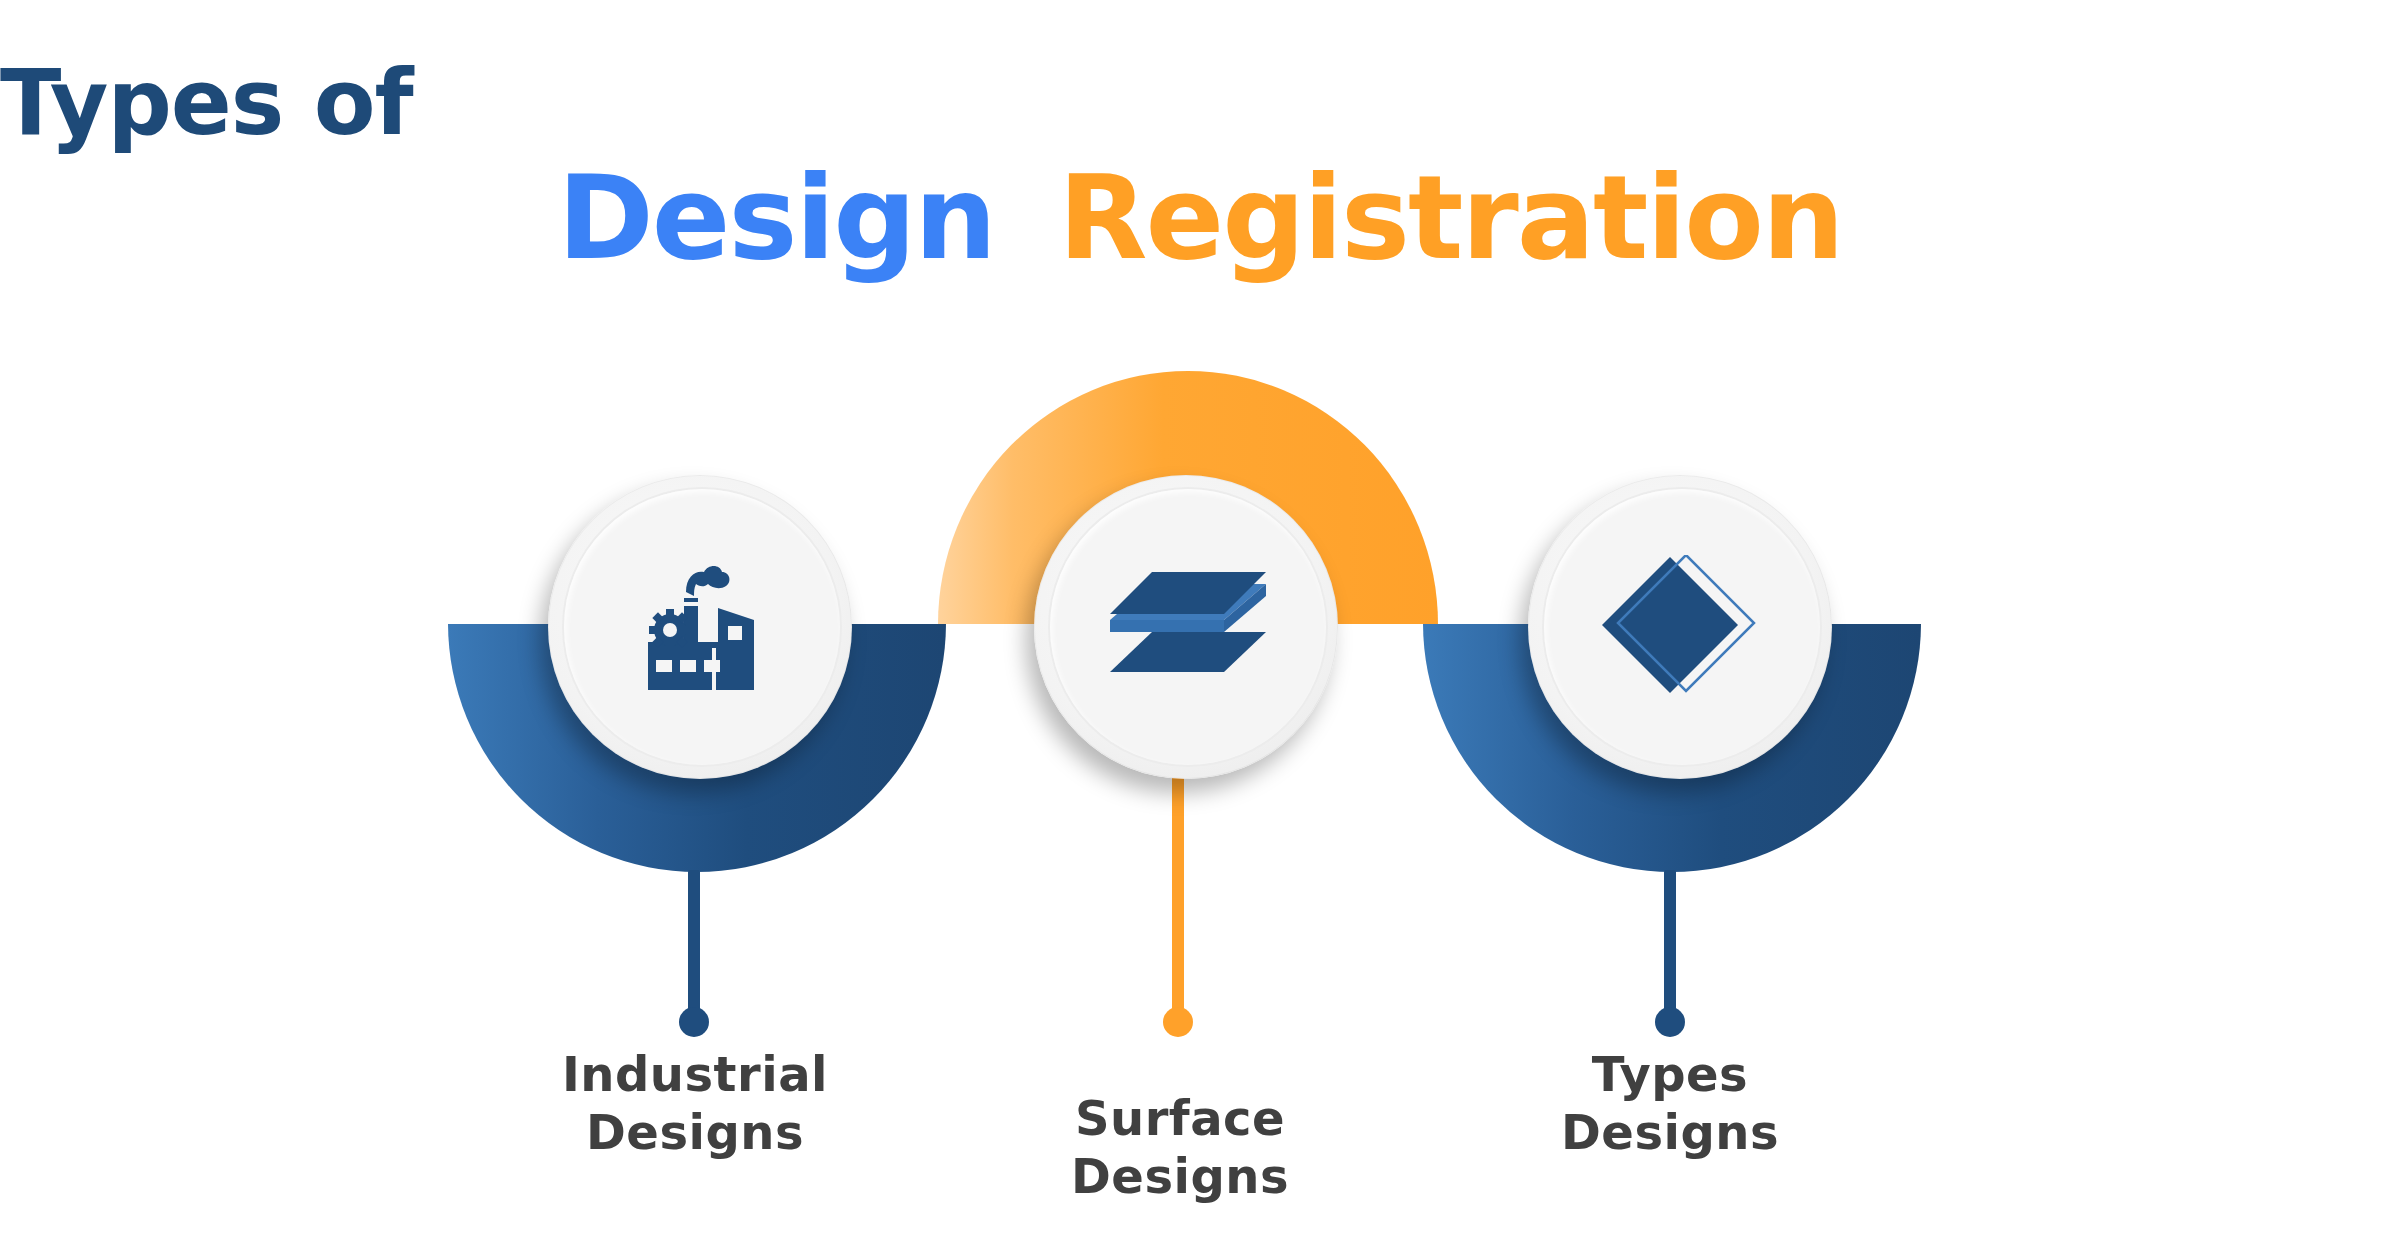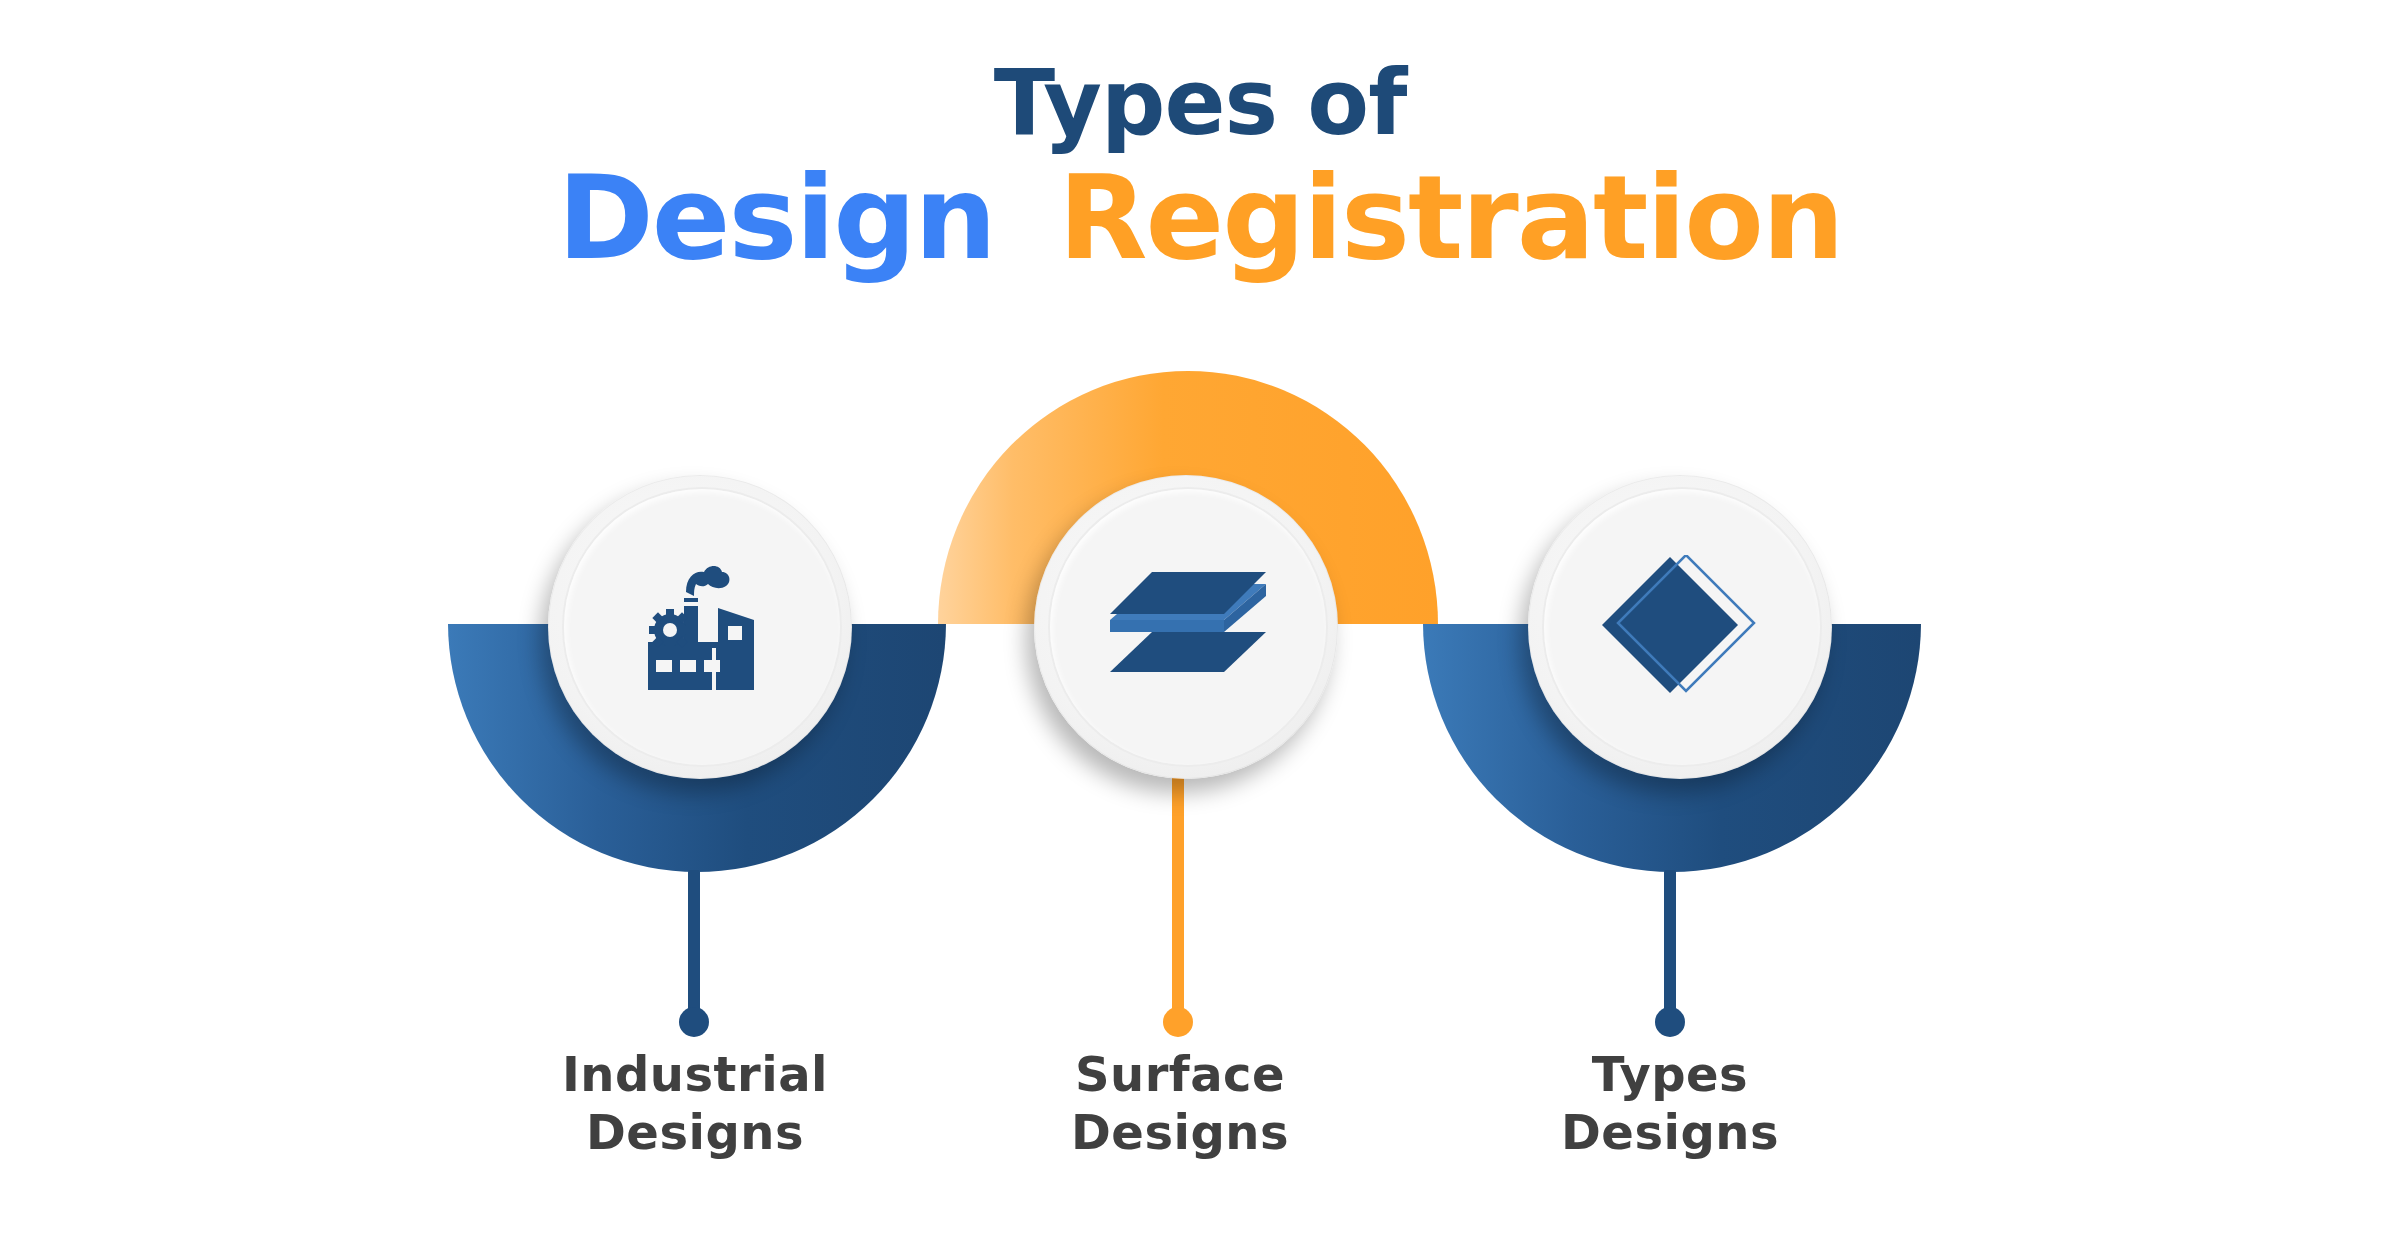--- a/index.html
+++ b/index.html
@@ -12,21 +12,21 @@
       height: 1258px;
       position: relative;
       overflow: hidden;
       font-family: "DejaVu Sans", "Liberation Sans", sans-serif;
     }
     .title-line1 {
       position: absolute;
       left: 0;
       width: 2400px;
       top: 58px;
-      text-align: center;
+      text-align: left;
       font-size: 90px;
       font-weight: bold;
       letter-spacing: -1px;
       line-height: 1;
       color: #1e4a78;
     }
     .title-line2 {
       position: absolute;
       left: 0;
       width: 2400px;
@@ -179,21 +179,21 @@
 
       <polygon points="2,48 44,12 158,12 116,48" fill="#3f7bbb"></polygon>
       <polygon points="2,48 116,48 116,60 2,60" fill="#3571b0"></polygon>
       <polygon points="116,48 158,12 158,24 116,60" fill="#2d64a0"></polygon>
 
       <polygon points="2,42 44,0 158,0 116,42" fill="#1f4d7e" transform="translate(0,-0)"></polygon>
     </svg>
   </div>
 </div>
 
-<div class="label" style="left:1000px; top:1045px;">
+<div class="label" style="left:1000px; top:1089px;">
   <span>Surface</span>
   <span>Designs</span>
 </div>
 
 <div class="half-disc half-down" style="left:1423px; width:498px;">
   <div class="disc blue-disc"></div>
 </div>
 <div class="stem" style="left:1664px; top:870px; height:150px; background:#1f4d7e;"></div>
 <div class="dot" style="left:1655px; top:1007px; background:#1f4d7e;"></div>
 

